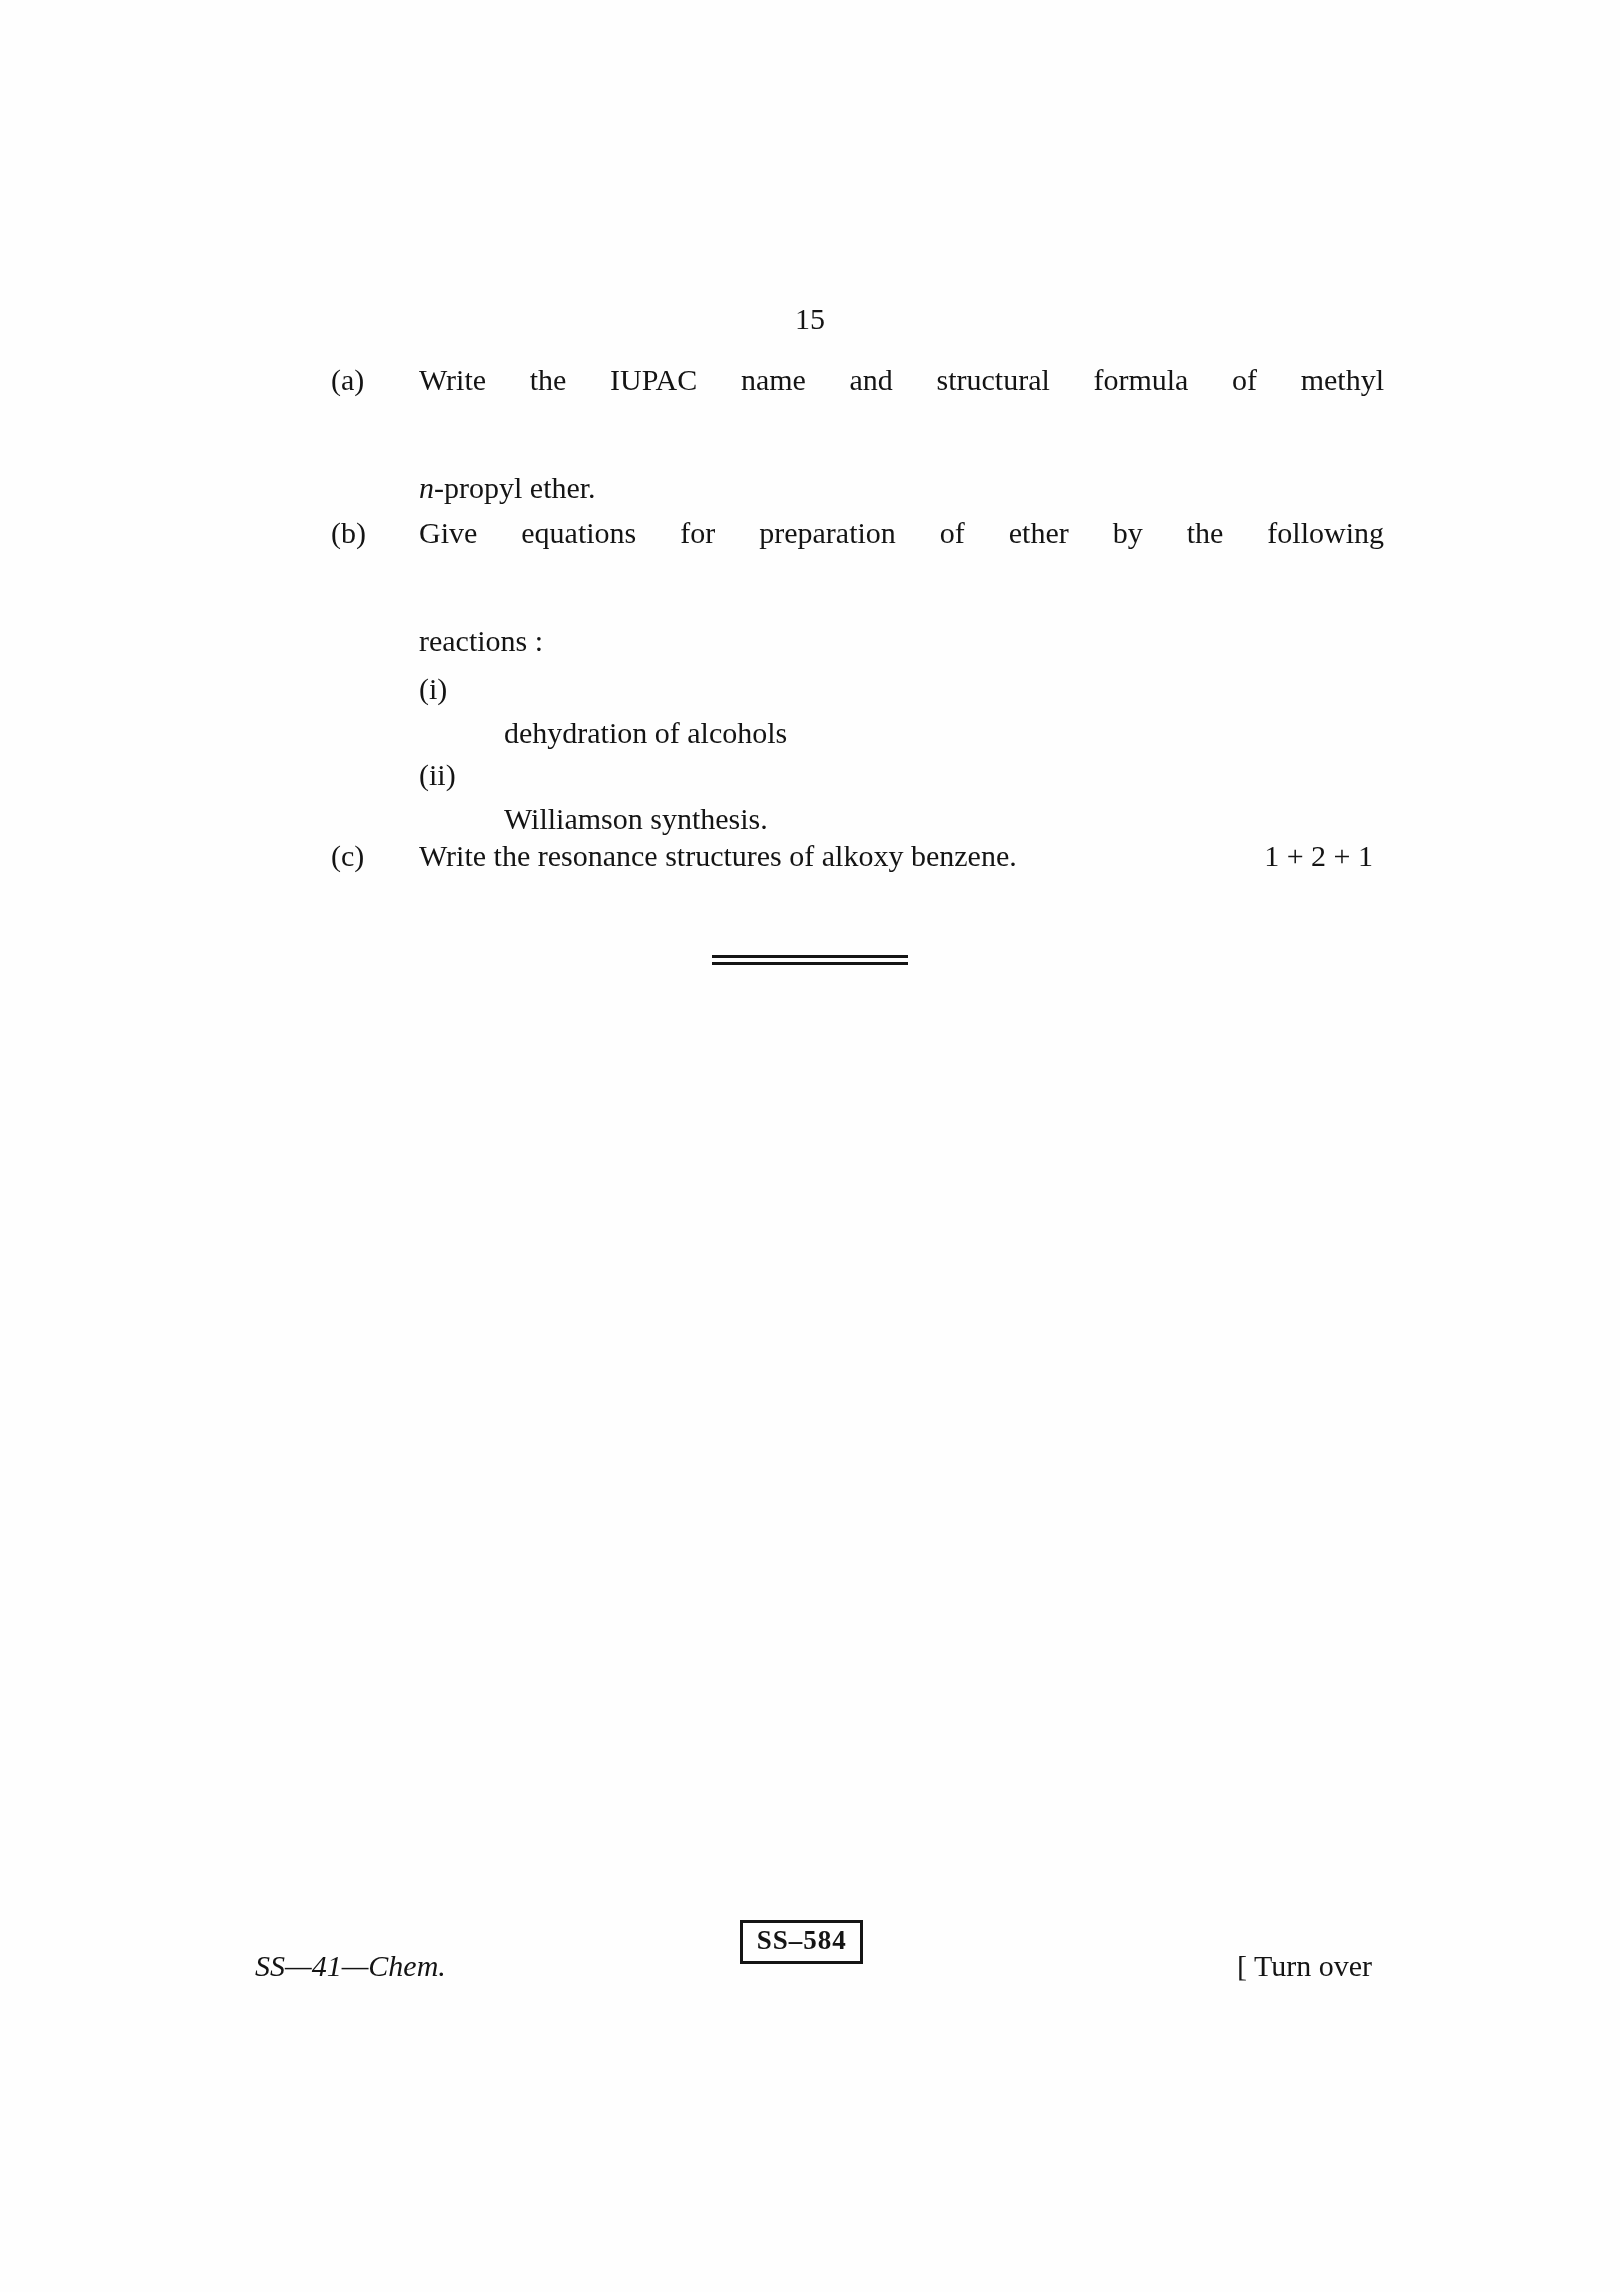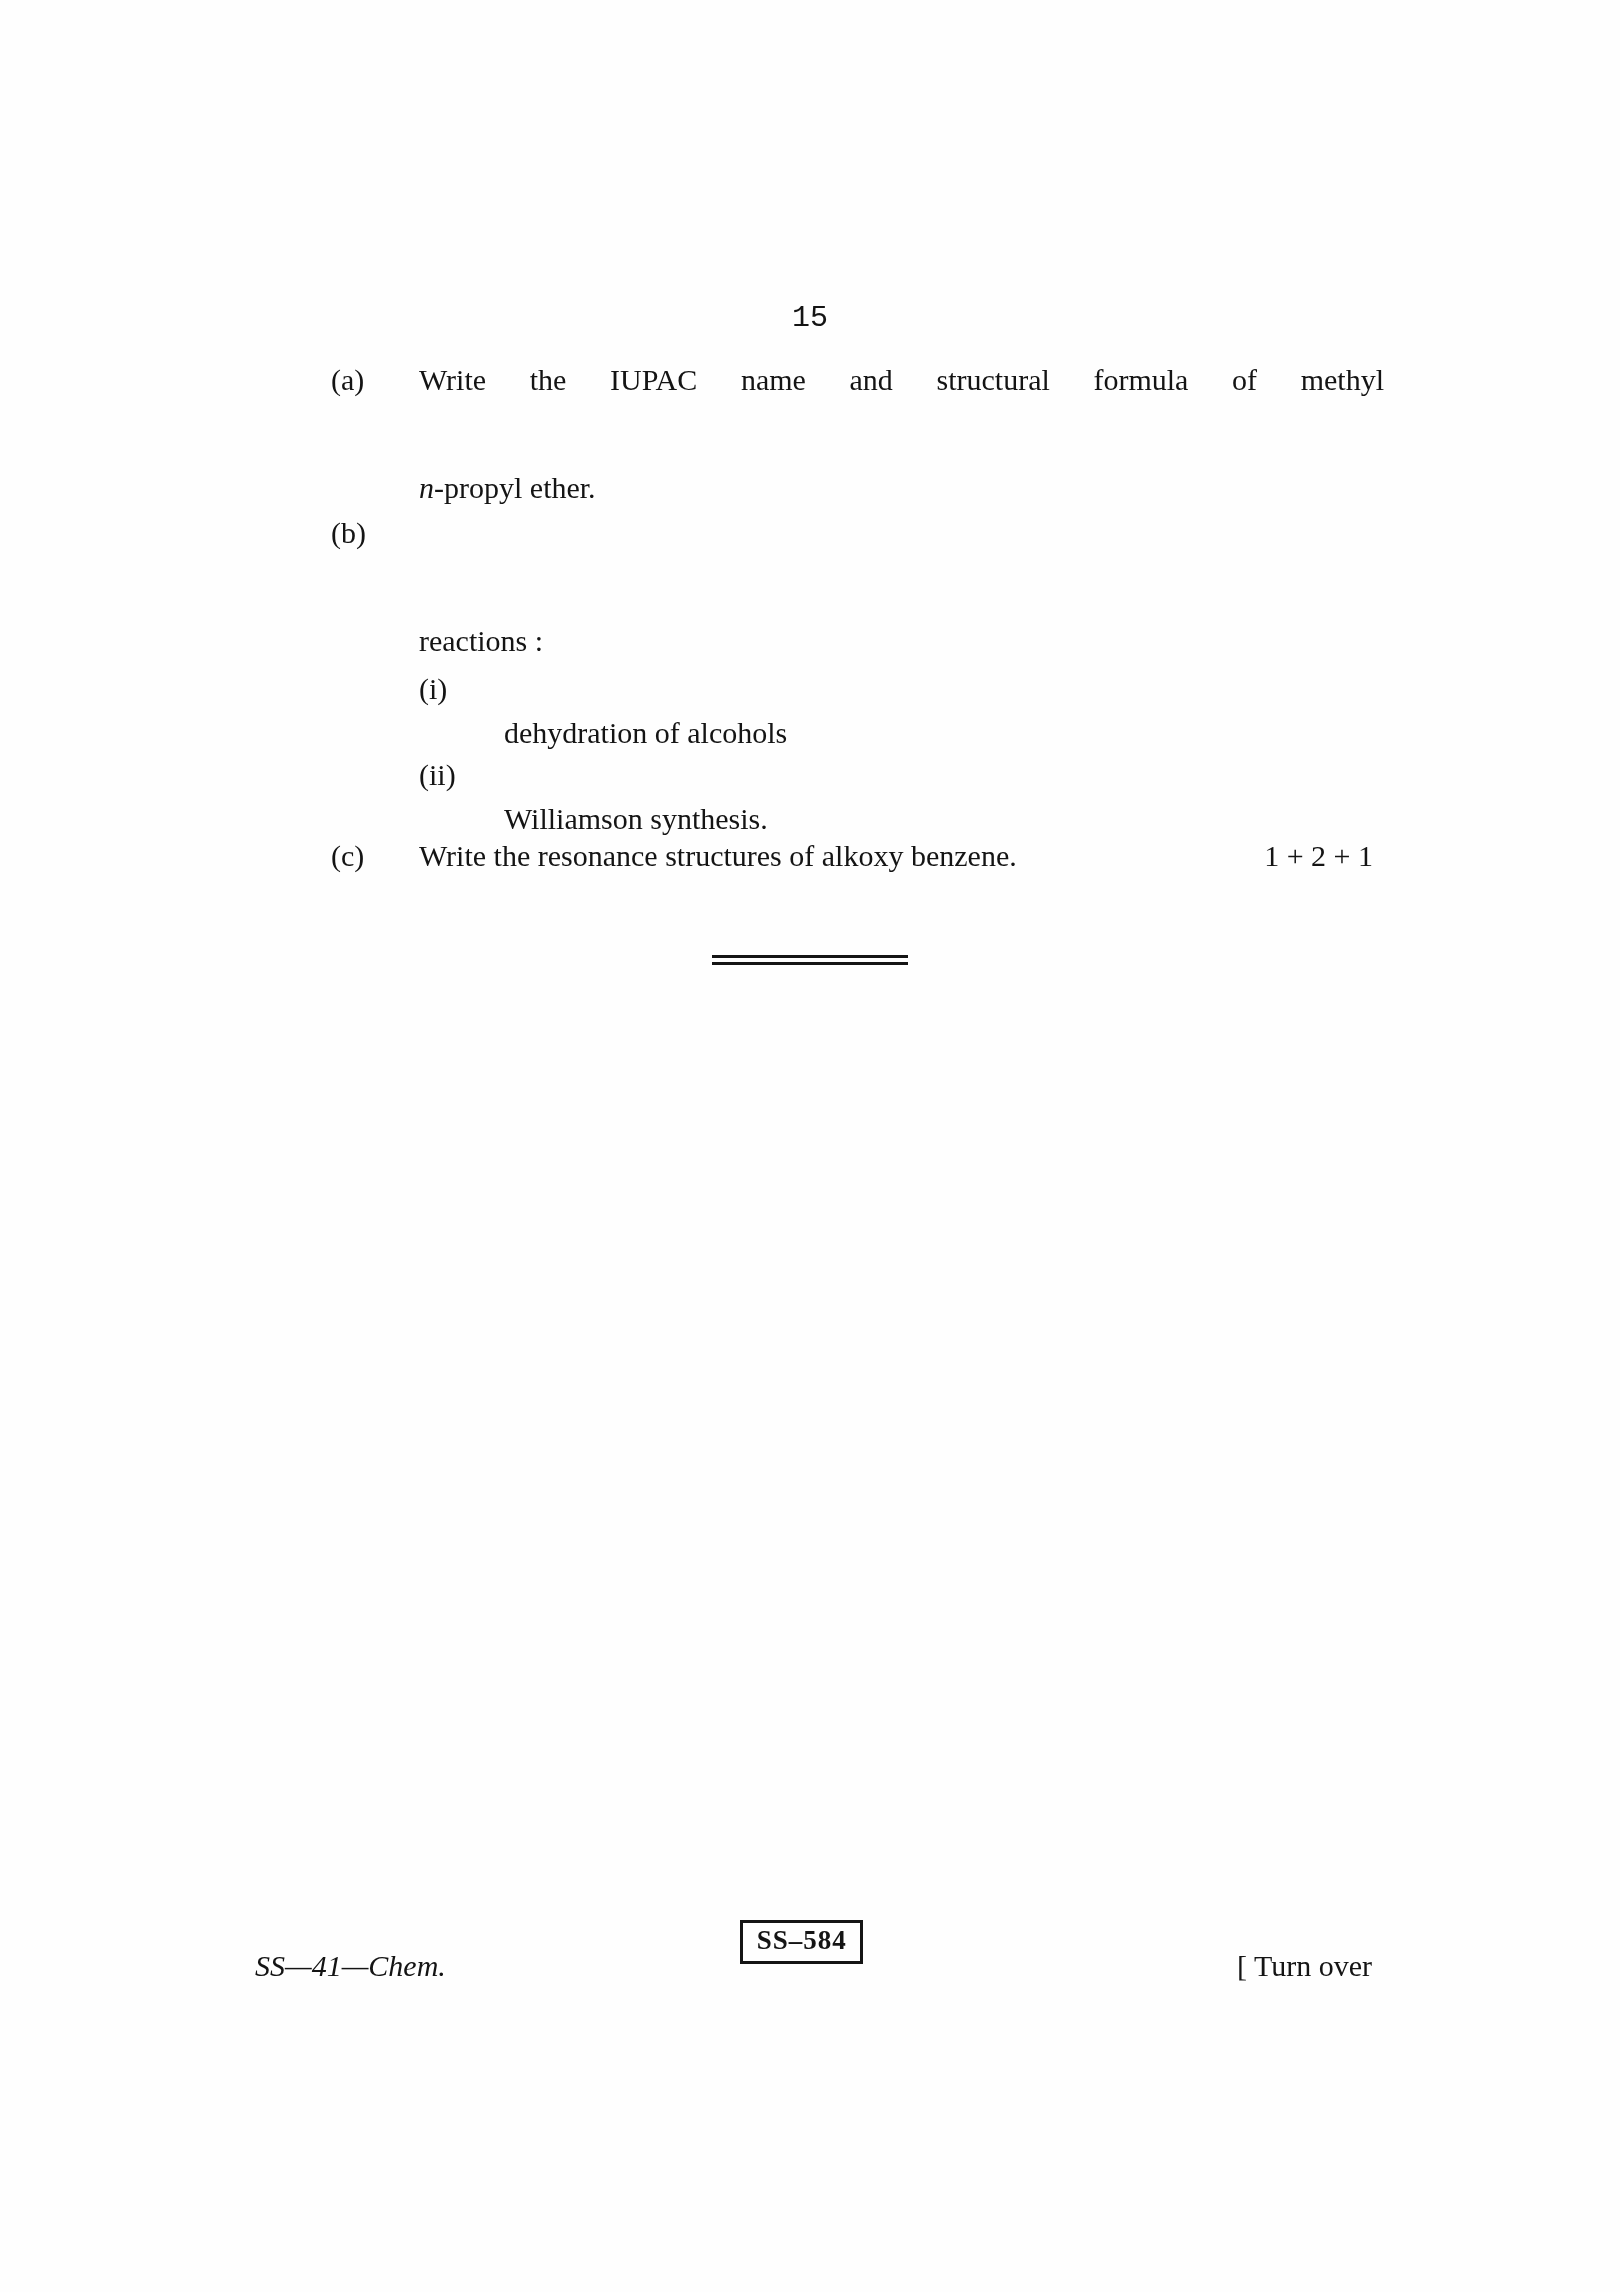--- a/index.html
+++ b/index.html
@@ -18,21 +18,20 @@
     line-height: 1.25;
     overflow: hidden;
   }
   .abs { position: absolute; }
 
   .page-number {
     top: 300px;
     left: 0;
     width: 1620px;
     text-align: center;
-    font-family: Liberation Mono, monospace;
   }
 
   .q-label { left: 331px; }
   .sub-label { left: 419px; }
   .sub-text { left: 504px; margin-top: 44px; }
 
   .just-line {
     left: 419px;
     width: 965px;
     text-align: justify;
@@ -91,20 +90,21 @@
 
 <div class="page">
 
   <div class="abs page-number">15</div>
 
   <span class="abs q-label row-a1">(a)</span>
   <div class="abs just-line row-a1">Write the IUPAC name and structural formula of methyl</div>
   <div class="abs plain-line row-a2"><span class="italic">n</span><span>-propyl ether.</span></div>
 
   <span class="abs q-label row-b1">(b)</span>
+  <div class="abs just-line row-b1">Give equations for preparation of ether by the following</div>
   <div class="abs plain-line row-b2">reactions :</div>
 
   <span class="abs sub-label row-i">(i)</span>
   <div class="abs sub-text row-i">dehydration of alcohols</div>
 
   <span class="abs sub-label row-ii">(ii)</span>
   <div class="abs sub-text row-ii">Williamson synthesis.</div>
 
   <span class="abs q-label row-c">(c)</span>
   <div class="abs c-line row-c">

